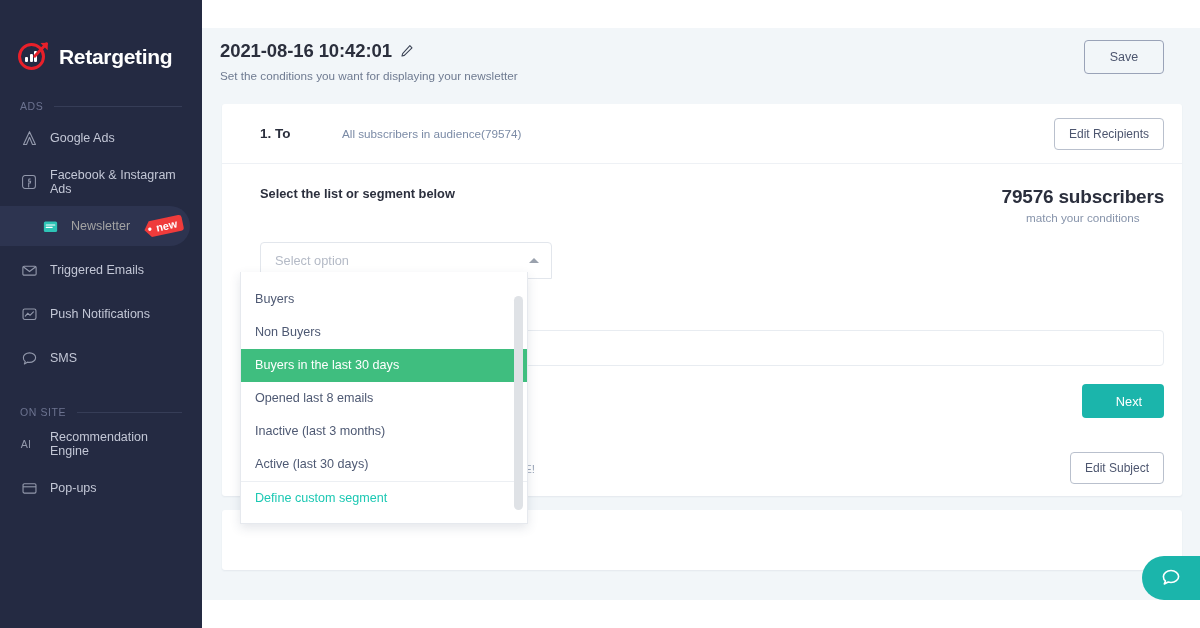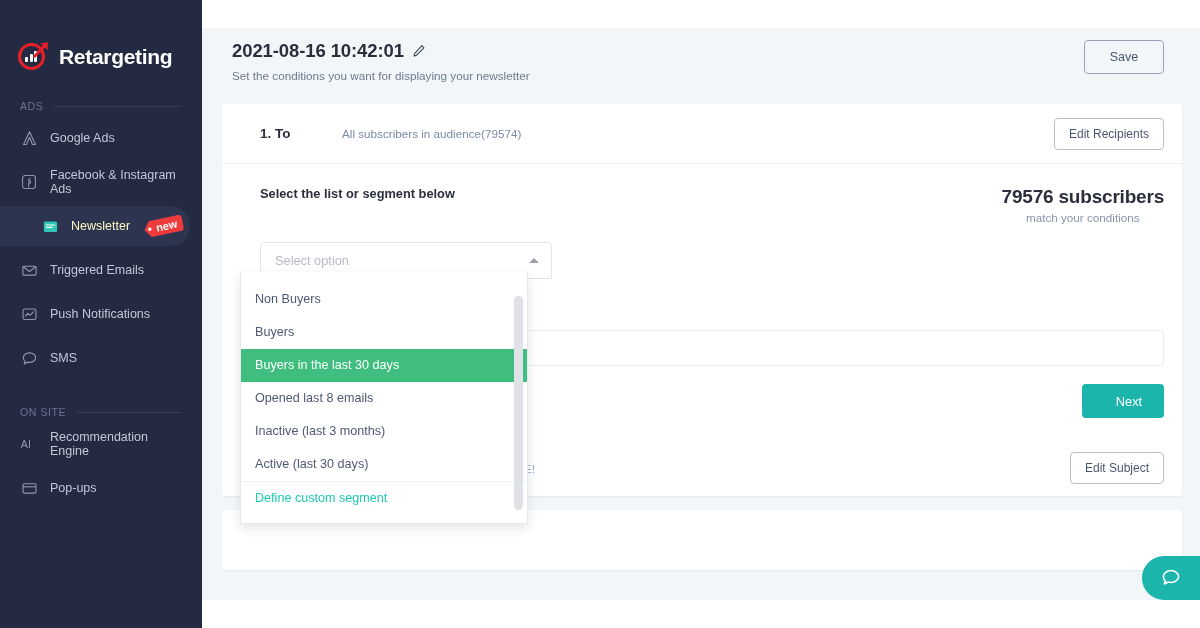--- a/index.html
+++ b/index.html
@@ -75,40 +75,40 @@
     border-radius: 0 22px 22px 0;
   }
   .nav-item .ico {
     width: 20px; height: 20px; flex: 0 0 20px;
     margin-right: 11px;
     display:flex; align-items:center; justify-content:center;
     opacity: .85;
   }
   .nav-item.active {
     background: #2d3450;
-    color: #fef9c3;
+    color: #a3a3a3;
     padding-left: 40px;
   }
   .nav-item.active .ico { opacity: 1; }
   .badge-new {
     position: relative;
     margin-left: 12px;
     display:inline-block;
   }
   .badge-new svg { display:block; }
 
   
   .main {
     flex: 1 1 auto; height: 628px;
     background: #f2f6f9;
     position: relative;
     overflow: hidden;
   }
   .page-head {
-    padding: 40px 36px 0 28px;
+    padding: 40px 36px 0 16px;
     display:flex; align-items:flex-start; justify-content:space-between;
   }
   .title-wrap { padding-left: 2px; }
   .page-title {
     font-size: 18.5px; font-weight: bold; color: #2b2f3d;
     display:flex; align-items:center; gap:8px;
     letter-spacing: -0.1px;
   }
   .edit-pencil { display:inline-block; width:14px; height:14px; }
   .page-sub {
@@ -407,22 +407,22 @@
         <div class="subj-value">Tot ce e mai bun, doar pentru TINE!</div>
         <button class="btn-outline">Edit Subject</button>
       </div>
     </div>
 
     <div class="card" style="margin-top:14px;height:60px;"></div>
 
     <div class="dropdown" style="left:38px;top:272px;">
       <div class="dd-list">
         <div class="dd-item">Female</div>
+        <div class="dd-item">Buyers</div>
         <div class="dd-item">Non Buyers</div>
-        <div class="dd-item">Buyers</div>
         <div class="dd-item highlight">Buyers in the last 30 days</div>
         <div class="dd-item">Opened last 8 emails</div>
         <div class="dd-item">Inactive (last 3 months)</div>
         <div class="dd-item">Active (last 30 days)</div>
         <div class="dd-item custom">Define custom segment</div>
       </div>
       <div class="dd-scrollbar"></div>
     </div>
 
     <div class="chat-widget">

